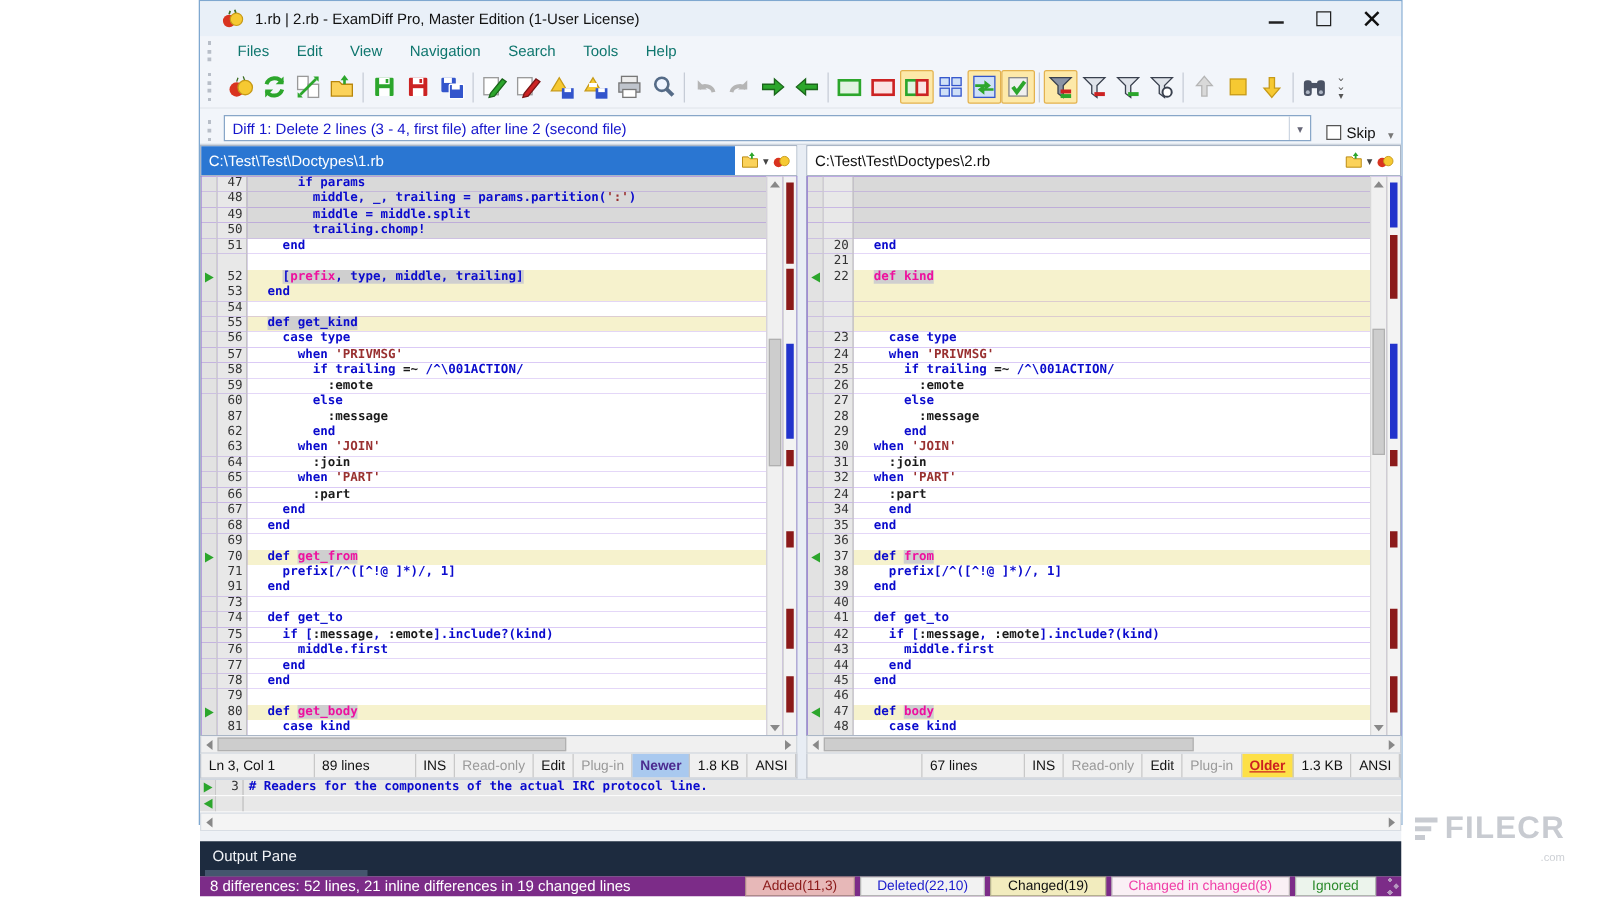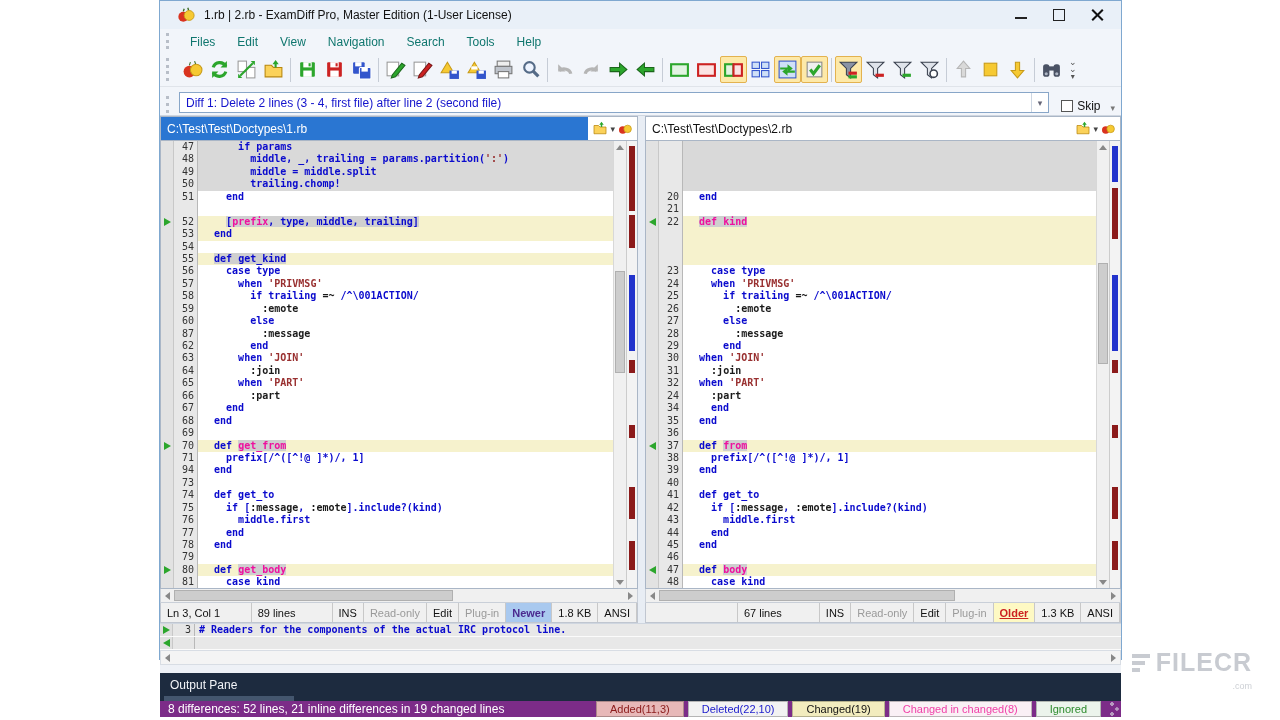--- a/index.html
+++ b/index.html
@@ -95,21 +95,21 @@
   .hs-btn { width:13px; display:flex; align-items:center; justify-content:center; }
 
   
   .statusrow { height:20px; display:flex; flex:none; background:#e8edf4; font-size:11px; }
   .sbar { display:flex; align-items:stretch; background:#f0f0f0; border:1px solid #c0c6d0; border-top:none; overflow:hidden; }
   .sb-left { width:478px; } .sb-right { flex:1; }
   .sb-splitter { width:7px; }
   .sb-cell { display:flex; align-items:center; padding:0 6px; border-right:1px solid #c8c8c8; white-space:nowrap; color:#111; }
   .sb-cell.dim { color:#9a9a9a; }
   .sb-cell.newer { background:#a9c9ef; color:#4b2a8f; font-weight:bold; }
-  .sb-cell.older { background:#fef9c3; color:#cc2020; font-weight:bold;text-decoration:underline; }
+  .sb-cell.older { background:#fde047; color:#cc2020; font-weight:bold;text-decoration:underline; }
 
   
   .preview { flex:none; background:#f0f0f0; border-top:1px solid #cfd6e0; }
   .prow { height:13px; display:flex; border-bottom:1px solid #fbfbfb; }
   .prow .mkc { background:#e0e0e0; }
   .prow .lnc { width:22px; background:#e6e6e6; }
   .prow .cdc { background:#e8e8e8; color:#0a0acd; }
 
   
   .wide-scroll { height:15px; flex:none; background:#f4f4f4; border:1px solid #d8dde4; display:flex; align-items:center; padding:0 4px; justify-content:space-between; }
@@ -574,21 +574,21 @@
               <span class="lnc">70</span>
               <span class="cdc"><span class="c-b">  def </span><span class="c-m hl">get_from</span></span>
             </div>
             <div class="crow bg-w">
               <span class="mkc"></span>
               <span class="lnc">71</span>
               <span class="cdc"><span class="c-b">    prefix[/^([^!@ ]*)/, 1]</span></span>
             </div>
             <div class="crow bg-w">
               <span class="mkc"></span>
-              <span class="lnc">94</span>
+              <span class="lnc">91</span>
               <span class="cdc"><span class="c-b">  end</span></span>
             </div>
             <div class="crow bg-w">
               <span class="mkc"></span>
               <span class="lnc">73</span>
               <span class="cdc"></span>
             </div>
             <div class="crow bg-w">
               <span class="mkc"></span>
               <span class="lnc">74</span>

